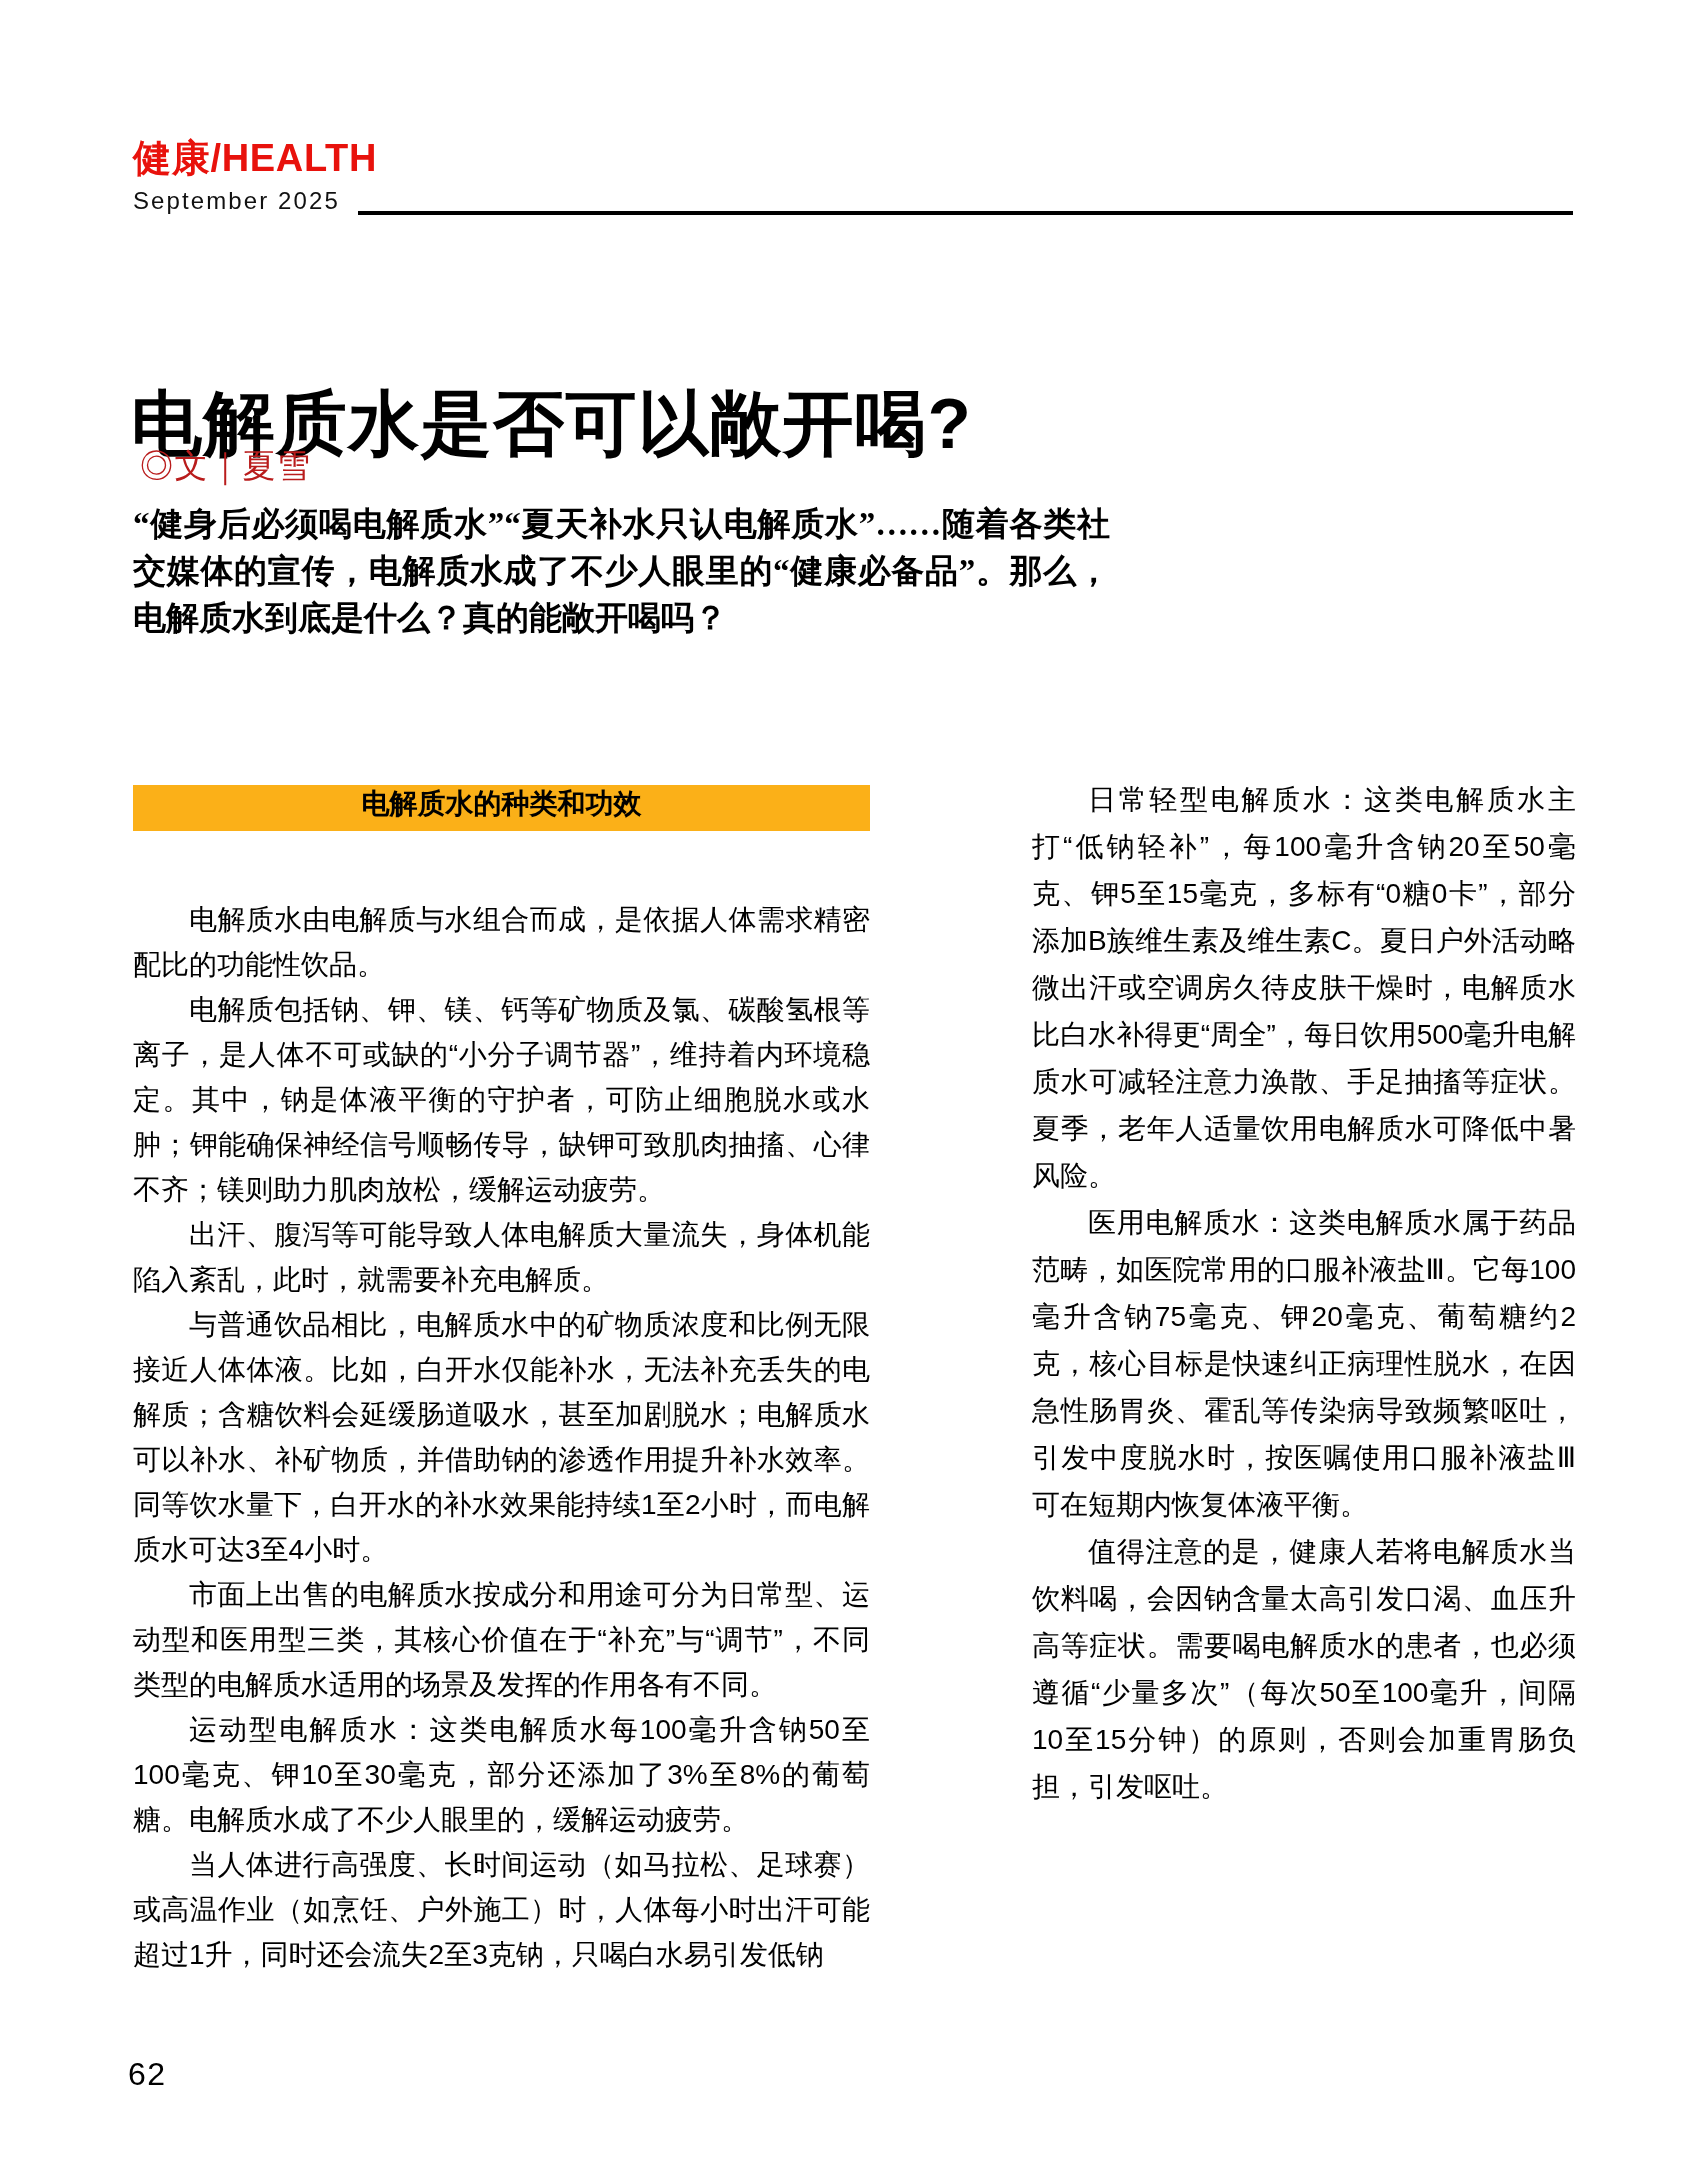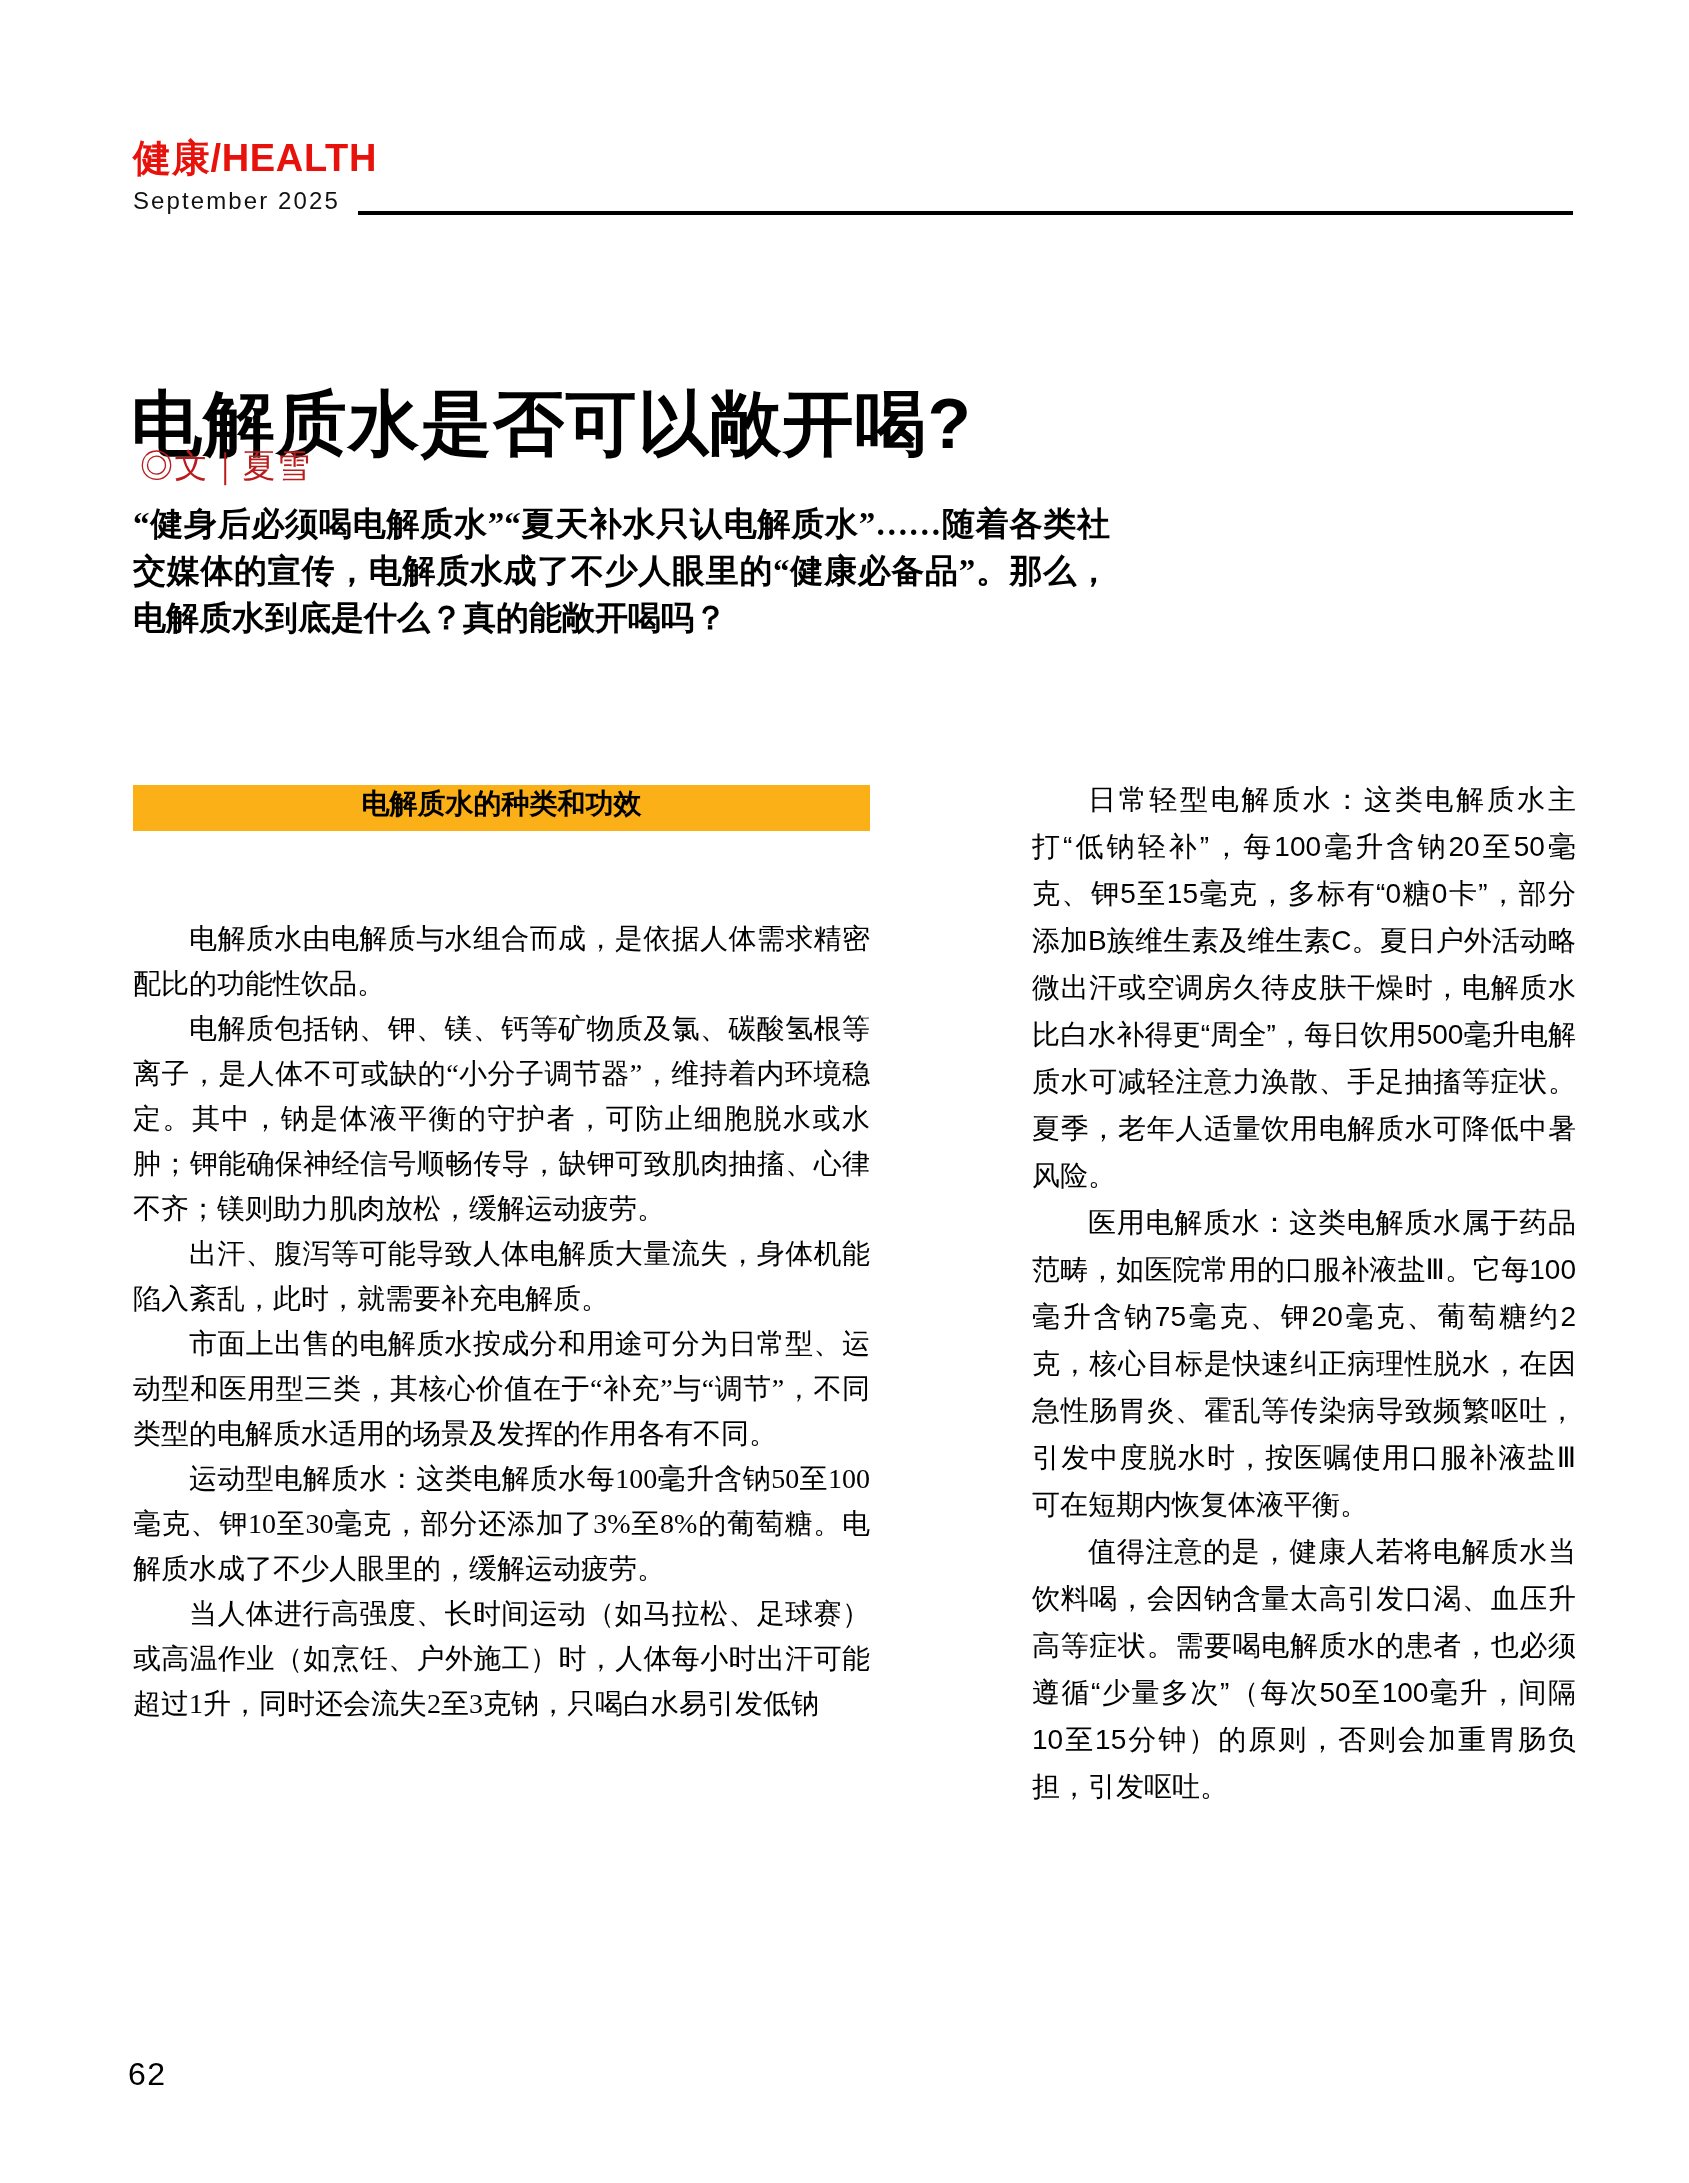--- a/index.html
+++ b/index.html
@@ -94,21 +94,21 @@
     background:var(--banner-orange);
     display:flex;
     align-items:flex-start;
     justify-content:center;
   }
   .section-banner span{
     font-size:28px;
     font-weight:bold;
     color:#000;
   }
-  .body-paras{margin-top:85px;font-family:Liberation Serif, serif;}
+  .body-paras{margin-top:66px;}
   p.body{
     margin:0;
     font-size:28px;
     line-height:45px;
     text-align:justify;
     text-indent:2em;
     color:#000;
   }
   .col-right p.body{line-height:47px;}
   p.body.no-indent{text-indent:0;}
@@ -142,20 +142,21 @@
   <div class="intro">“健身后必须喝电解质水”“夏天补水只认电解质水”……随着各类社交媒体的宣传，电解质水成了不少人眼里的“健康必备品”。那么，电解质水到底是什么？真的能敞开喝吗？</div>
 
   <div class="col-left">
     <div class="section-banner">
       <span>电解质水的种类和功效</span>
     </div>
     <div class="body-paras">
       <p class="body">电解质水由电解质与水组合而成，是依据人体需求精密配比的功能性饮品。</p>
       <p class="body">电解质包括钠、钾、镁、钙等矿物质及氯、碳酸氢根等离子，是人体不可或缺的“小分子调节器”，维持着内环境稳定。其中，钠是体液平衡的守护者，可防止细胞脱水或水肿；钾能确保神经信号顺畅传导，缺钾可致肌肉抽搐、心律不齐；镁则助力肌肉放松，缓解运动疲劳。</p>
       <p class="body">出汗、腹泻等可能导致人体电解质大量流失，身体机能陷入紊乱，此时，就需要补充电解质。</p>
+      <p class="body">与普通饮品相比，电解质水中的矿物质浓度和比例无限接近人体体液。比如，白开水仅能补水，无法补充丢失的电解质；含糖饮料会延缓肠道吸水，甚至加剧脱水；电解质水可以补水、补矿物质，并借助钠的渗透作用提升补水效率。同等饮水量下，白开水的补水效果能持续1至2小时，而电解质水可达3至4小时。</p>
       <p class="body">市面上出售的电解质水按成分和用途可分为日常型、运动型和医用型三类，其核心价值在于“补充”与“调节”，不同类型的电解质水适用的场景及发挥的作用各有不同。</p>
       <p class="body">运动型电解质水：这类电解质水每100毫升含钠50至100毫克、钾10至30毫克，部分还添加了3%至8%的葡萄糖。电解质水成了不少人眼里的，缓解运动疲劳。</p>
       <p class="body">当人体进行高强度、长时间运动（如马拉松、足球赛）或高温作业（如烹饪、户外施工）时，人体每小时出汗可能超过1升，同时还会流失2至3克钠，只喝白水易引发低钠</p>
     </div>
   </div>
 
   <div class="col-right">
     <p class="body">日常轻型电解质水：这类电解质水主打“低钠轻补”，每100毫升含钠20至50毫克、钾5至15毫克，多标有“0糖0卡”，部分添加B族维生素及维生素C。夏日户外活动略微出汗或空调房久待皮肤干燥时，电解质水比白水补得更“周全”，每日饮用500毫升电解质水可减轻注意力涣散、手足抽搐等症状。夏季，老年人适量饮用电解质水可降低中暑风险。</p>
     <p class="body">医用电解质水：这类电解质水属于药品范畴，如医院常用的口服补液盐Ⅲ。它每100毫升含钠75毫克、钾20毫克、葡萄糖约2克，核心目标是快速纠正病理性脱水，在因急性肠胃炎、霍乱等传染病导致频繁呕吐，引发中度脱水时，按医嘱使用口服补液盐Ⅲ可在短期内恢复体液平衡。</p>
     <p class="body">值得注意的是，健康人若将电解质水当饮料喝，会因钠含量太高引发口渴、血压升高等症状。需要喝电解质水的患者，也必须遵循“少量多次”（每次50至100毫升，间隔10至15分钟）的原则，否则会加重胃肠负担，引发呕吐。</p>

